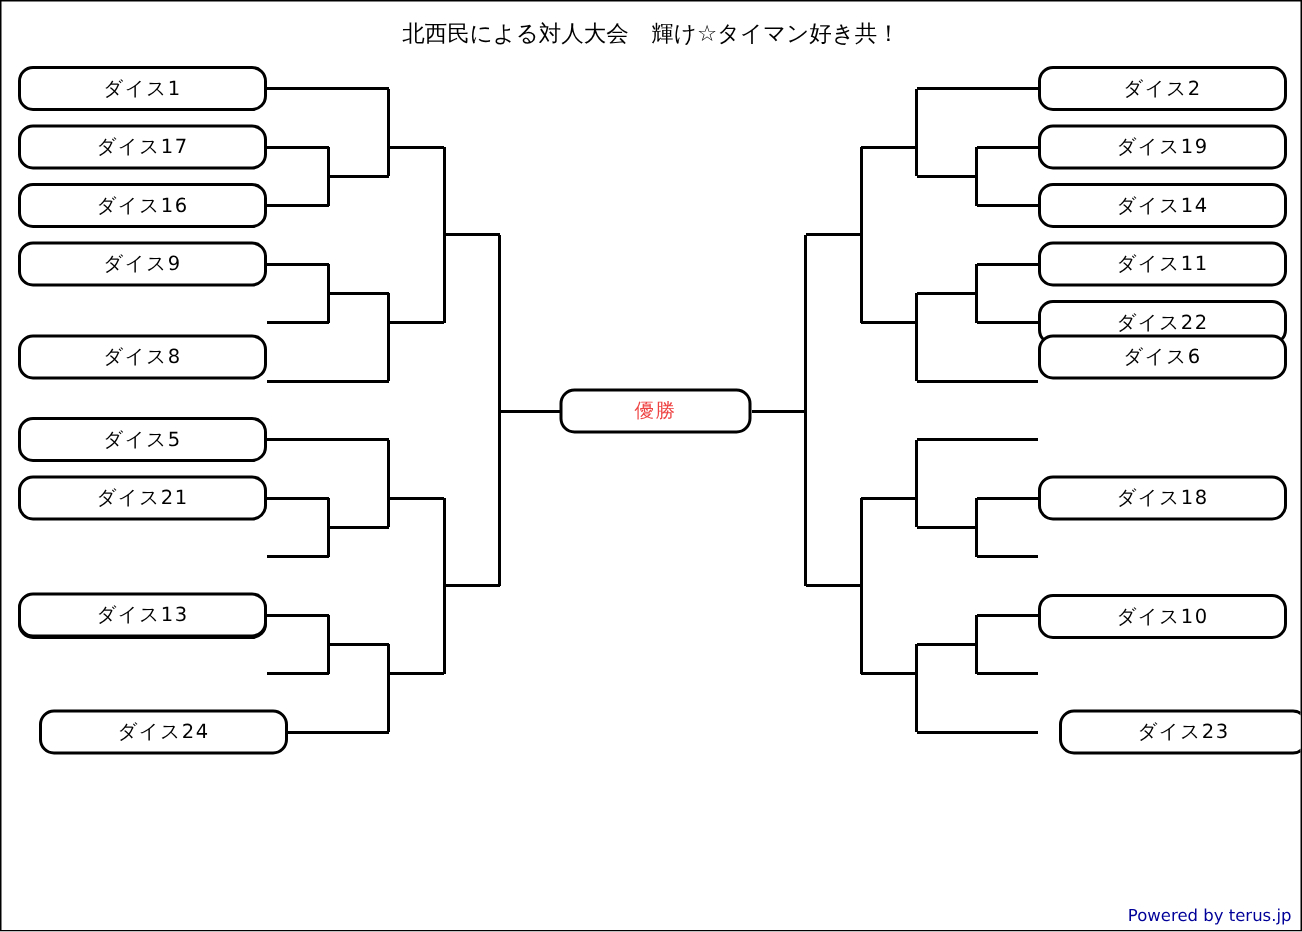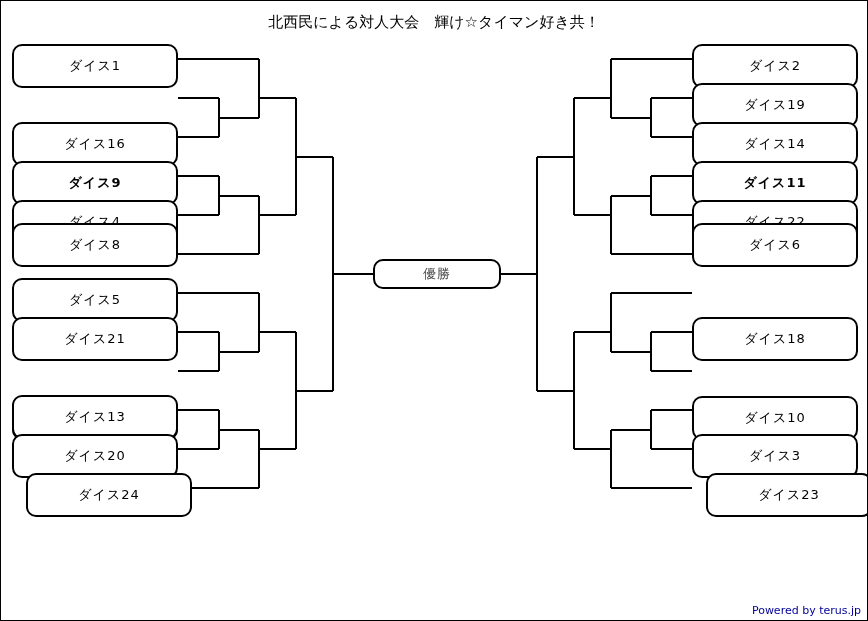--- a/index.html
+++ b/index.html
@@ -29,53 +29,53 @@
     white-space: pre;
   }
   svg.lines {
     position: absolute;
     top: 0;
     left: 0;
   }
   .pbox {
     position: absolute;
     width: 166px;
-    height: 44px;
+    height: 30px;
     background: #ffffff;
     border: 2px solid #000000;
     border-radius: 10px;
     box-sizing: border-box;
     display: flex;
     align-items: center;
     justify-content: center;
     font-size: 13px;
     color: #000000;
     letter-spacing: 1px;
   }
   .pbox.left  { left: 11px; }
   .pbox.right { left: 691px; }
   .r0  { top: 43px;  } .r1  { top: 82px;  } .r2  { top: 121px; }
-  .r3  { top: 160px; font-weight: bold; } .r4  { top: 199px; } .r5  { top: 222px; text-align: center; }
+  .r3  { top: 160px; } .r4  { top: 199px; } .r5  { top: 222px; text-align: center; }
   .r6  { top: 277px; } .r7  { top: 316px; } .r8  { top: 355px; margin-top: 40px; }
   .r9  { top: 394px; } .r10 { top: 433px; } .r11 { top: 472px; margin-left: 14px; }
   #champion {
     position: absolute;
     left: 372px;
     top: 258px;
     width: 128px;
     height: 30px;
     background: #ffffff;
     border: 2px solid #000000;
     border-radius: 10px;
     box-sizing: border-box;
     display: flex;
     align-items: center;
     justify-content: center;
     font-size: 13px;
-    color: #404040;
+    color: #ef4444;
     letter-spacing: 1px;
   }
   #footer-link {
     position: absolute;
     right: 6px;
     bottom: 3px;
     font-size: 11px;
     color: #000099;
     text-decoration: none;
     cursor: pointer;
@@ -98,39 +98,37 @@
       M332 155.5 V389.5 M332 273 H372
       M691 58 H610 M691 97 H650 M691 136 H650 M650 97 V136 M650 116.5 H610 M610 58 V116.5 M610 97 H573
       M691 175 H650 M691 214 H650 M650 175 V214 M650 194.5 H610 M691 253 H610 M610 194.5 V253 M610 214 H573
       M691 292 H610 M691 331 H650 M691 370 H650 M650 331 V370 M650 350.5 H610 M610 292 V350.5 M610 331 H573
       M691 409 H650 M691 448 H650 M650 409 V448 M650 428.5 H610 M691 487 H610 M610 428.5 V487 M610 448 H573
       M573 97 V214 M573 155.5 H536 M573 331 V448 M573 389.5 H536
       M536 155.5 V389.5 M536 273 H500"></path>
   </svg>
 
   <div class="pbox left r0">ダイス1</div>
+  <div class="pbox left r1">ダイス17</div>
   <div class="pbox left r2">ダイス16</div>
   <div class="pbox left r3">ダイス9</div>
-  <div class="pbox left r4">ダイス4</div>
   <div class="pbox left r5">ダイス8</div>
   <div class="pbox left r6">ダイス5</div>
   <div class="pbox left r7">ダイス21</div>
   <div class="pbox left r8">ダイス12</div>
   <div class="pbox left r9">ダイス13</div>
-  <div class="pbox left r10">ダイス20</div>
   <div class="pbox left r11">ダイス24</div>
 
   <div class="pbox right r0">ダイス2</div>
   <div class="pbox right r1">ダイス19</div>
   <div class="pbox right r2">ダイス14</div>
   <div class="pbox right r3">ダイス11</div>
   <div class="pbox right r4">ダイス22</div>
   <div class="pbox right r5">ダイス6</div>
   <div class="pbox right r7">ダイス18</div>
   <div class="pbox right r8">ダイス10</div>
-  <div class="pbox right r10">ダイス3</div>
   <div class="pbox right r11">ダイス23</div>
 
   <div id="champion">優勝</div>
 
   <a id="footer-link">Powered by terus.jp</a>
 
 </div>
 
 </body></html>

